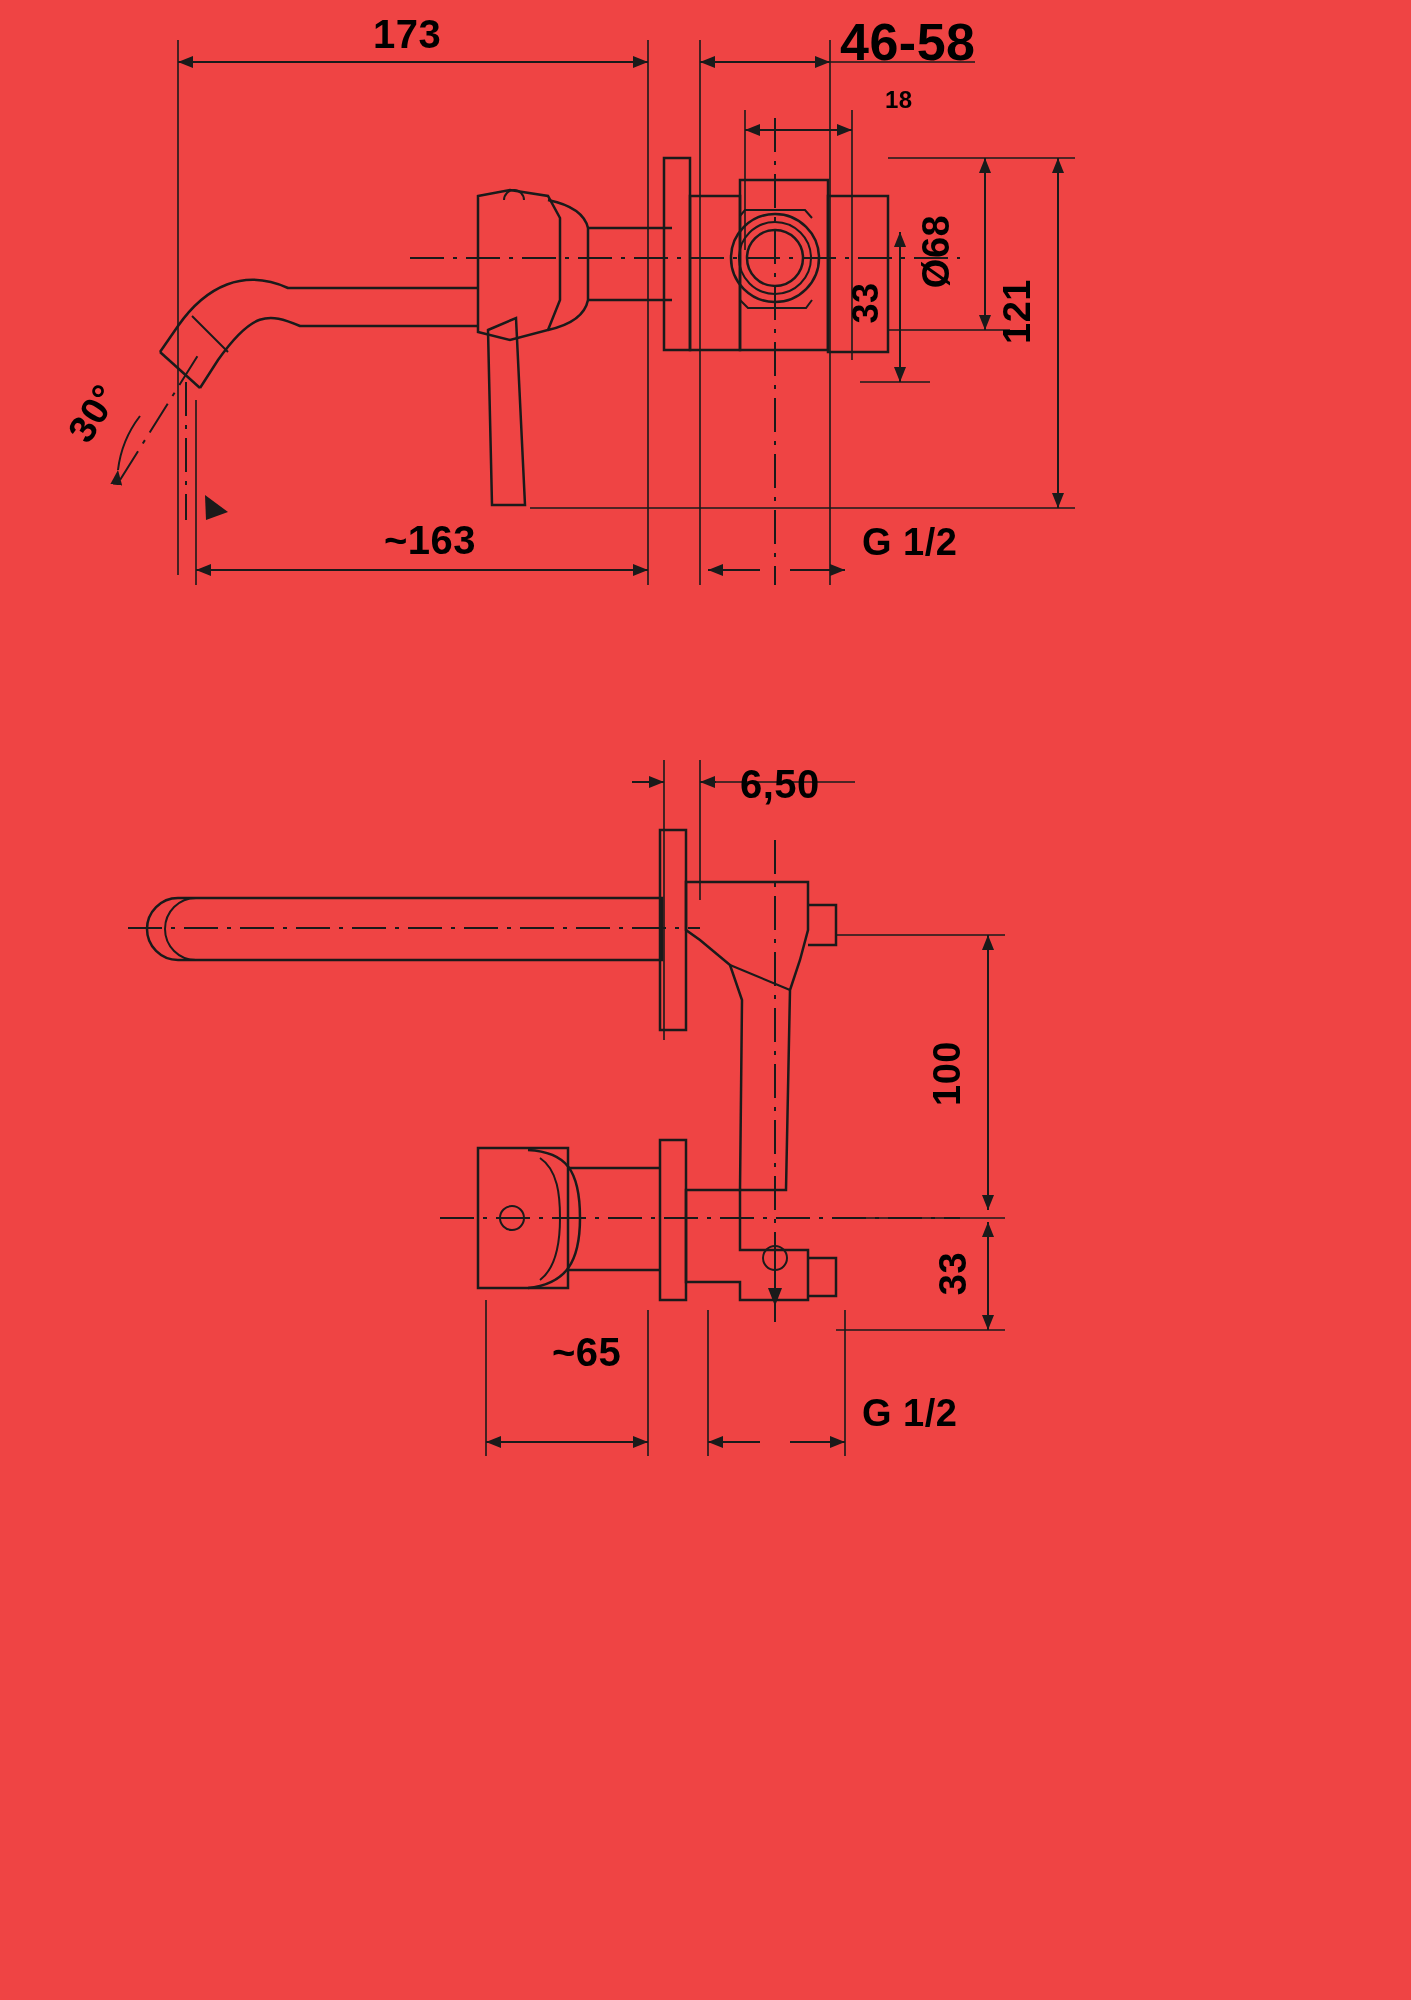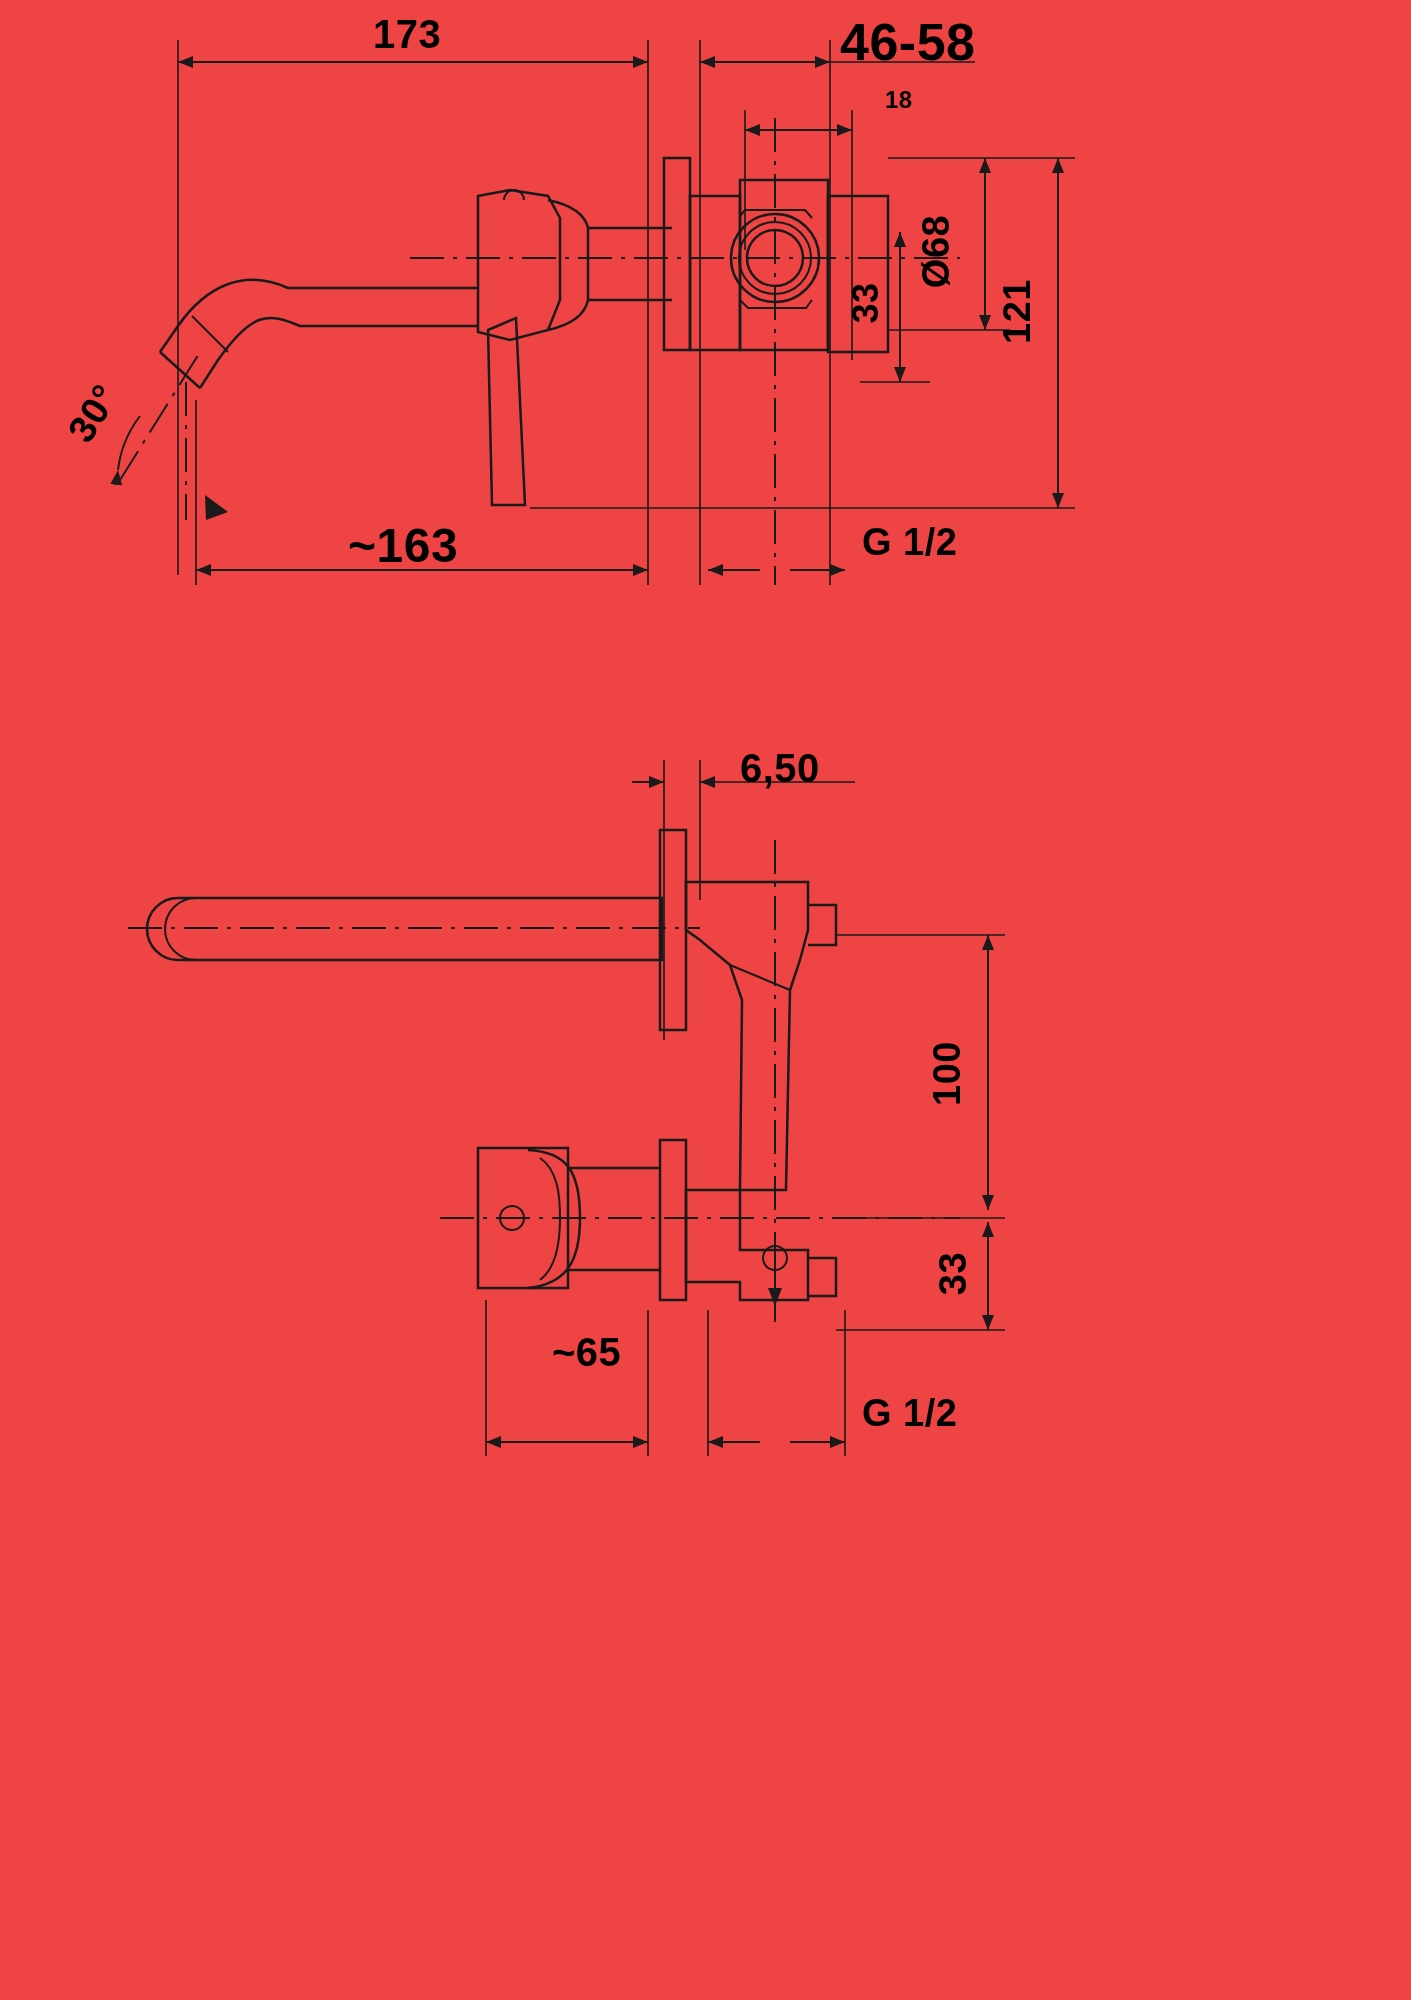--- a/index.html
+++ b/index.html
@@ -181,27 +181,27 @@
   <div class="dim-label" style="left:840px; top:12px; font-size:52px;">46-58</div>
 
   <div class="dim-label" style="left:885px; top:86px; font-size:24px;">18</div>
 
   <div class="dim-label vert" style="left:900px; top:230px; font-size:38px;">Ø68</div>
 
   <div class="dim-label vert" style="left:985px; top:290px; font-size:38px;">121</div>
 
   <div class="dim-label vert" style="left:845px; top:282px; font-size:36px;">33</div>
 
-  <div class="dim-label" style="left:348px; top:518px; font-size:48px;">~163</div>
+  <div class="dim-label" style="left:384px; top:518px; font-size:40px;">~163</div>
 
   <div class="dim-label" style="left:64px; top:392px; font-size:38px; transform:rotate(-58deg);">30°</div>
 
   <div class="dim-label" style="left:862px; top:521px; font-size:38px;">G 1/2</div>
 
-  <div class="dim-label" style="left:740px; top:746px; font-size:40px;">6,50</div>
+  <div class="dim-label" style="left:740px; top:762px; font-size:40px;">6,50</div>
 
   <div class="dim-label vert" style="left:915px; top:1052px; font-size:38px;">100</div>
 
   <div class="dim-label vert" style="left:932px; top:1252px; font-size:38px;">33</div>
 
   <div class="dim-label" style="left:520px; top:1330px; font-size:40px;margin-left:32px;">~65</div>
 
   <div class="dim-label" style="left:862px; top:1392px; font-size:38px;">G 1/2</div>
 
 </div>

